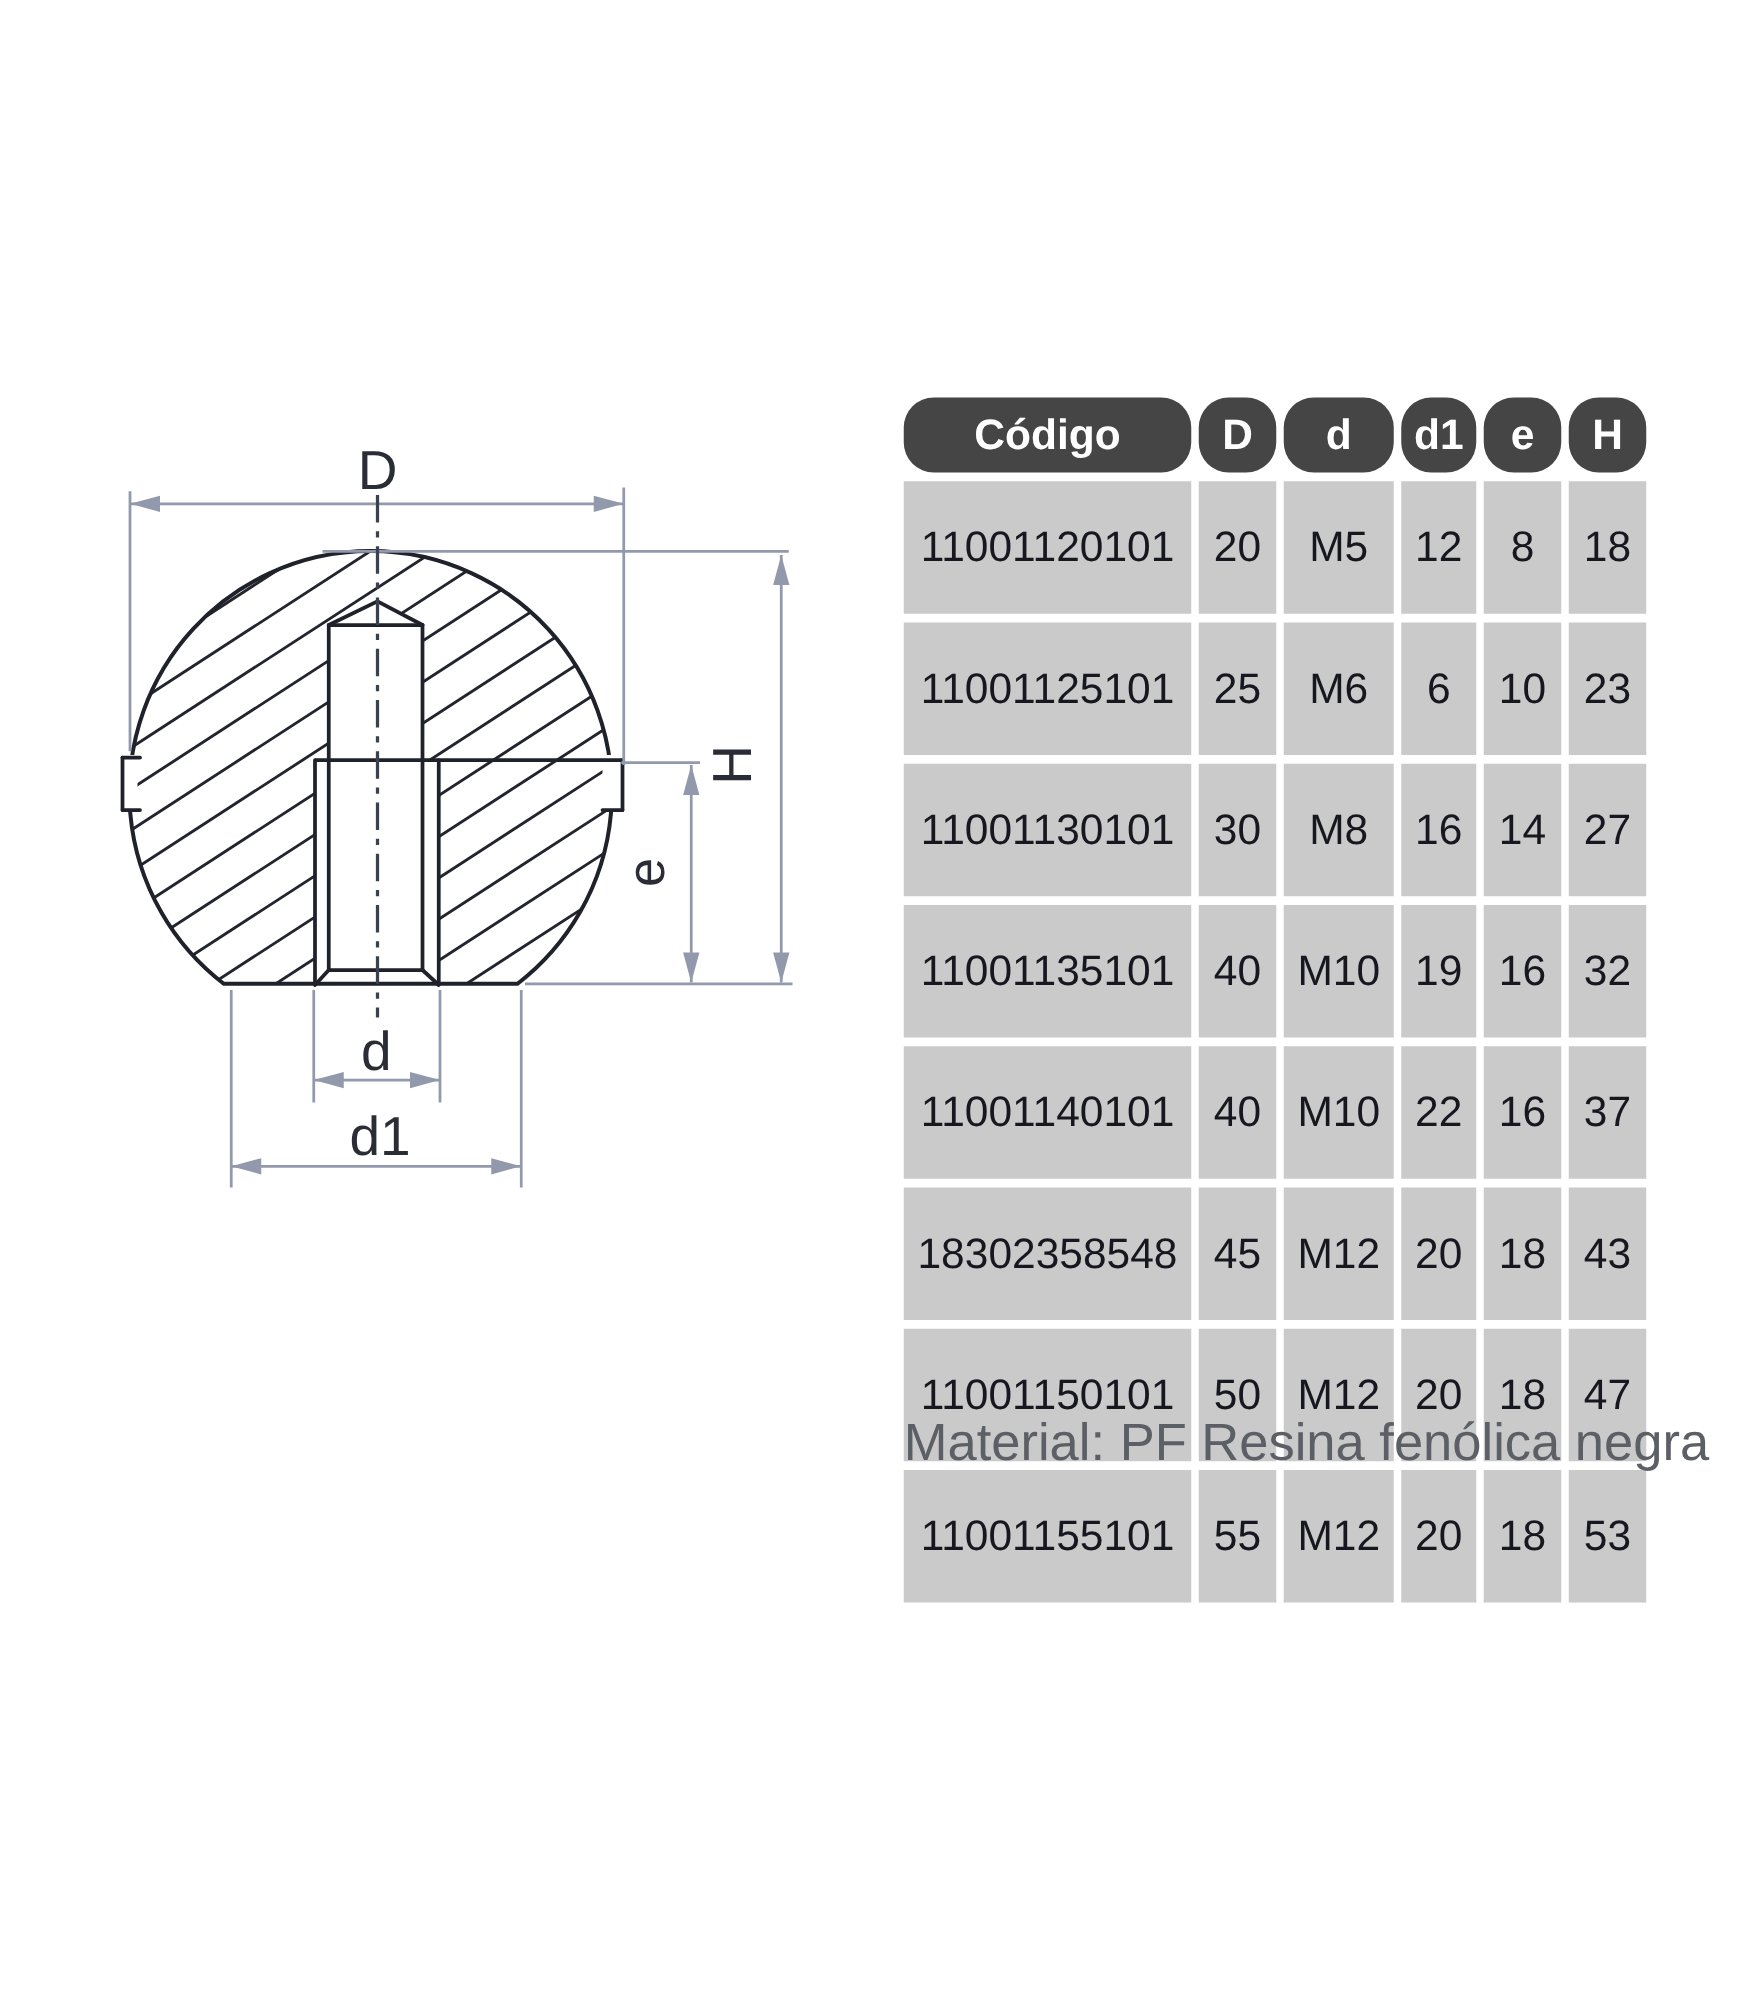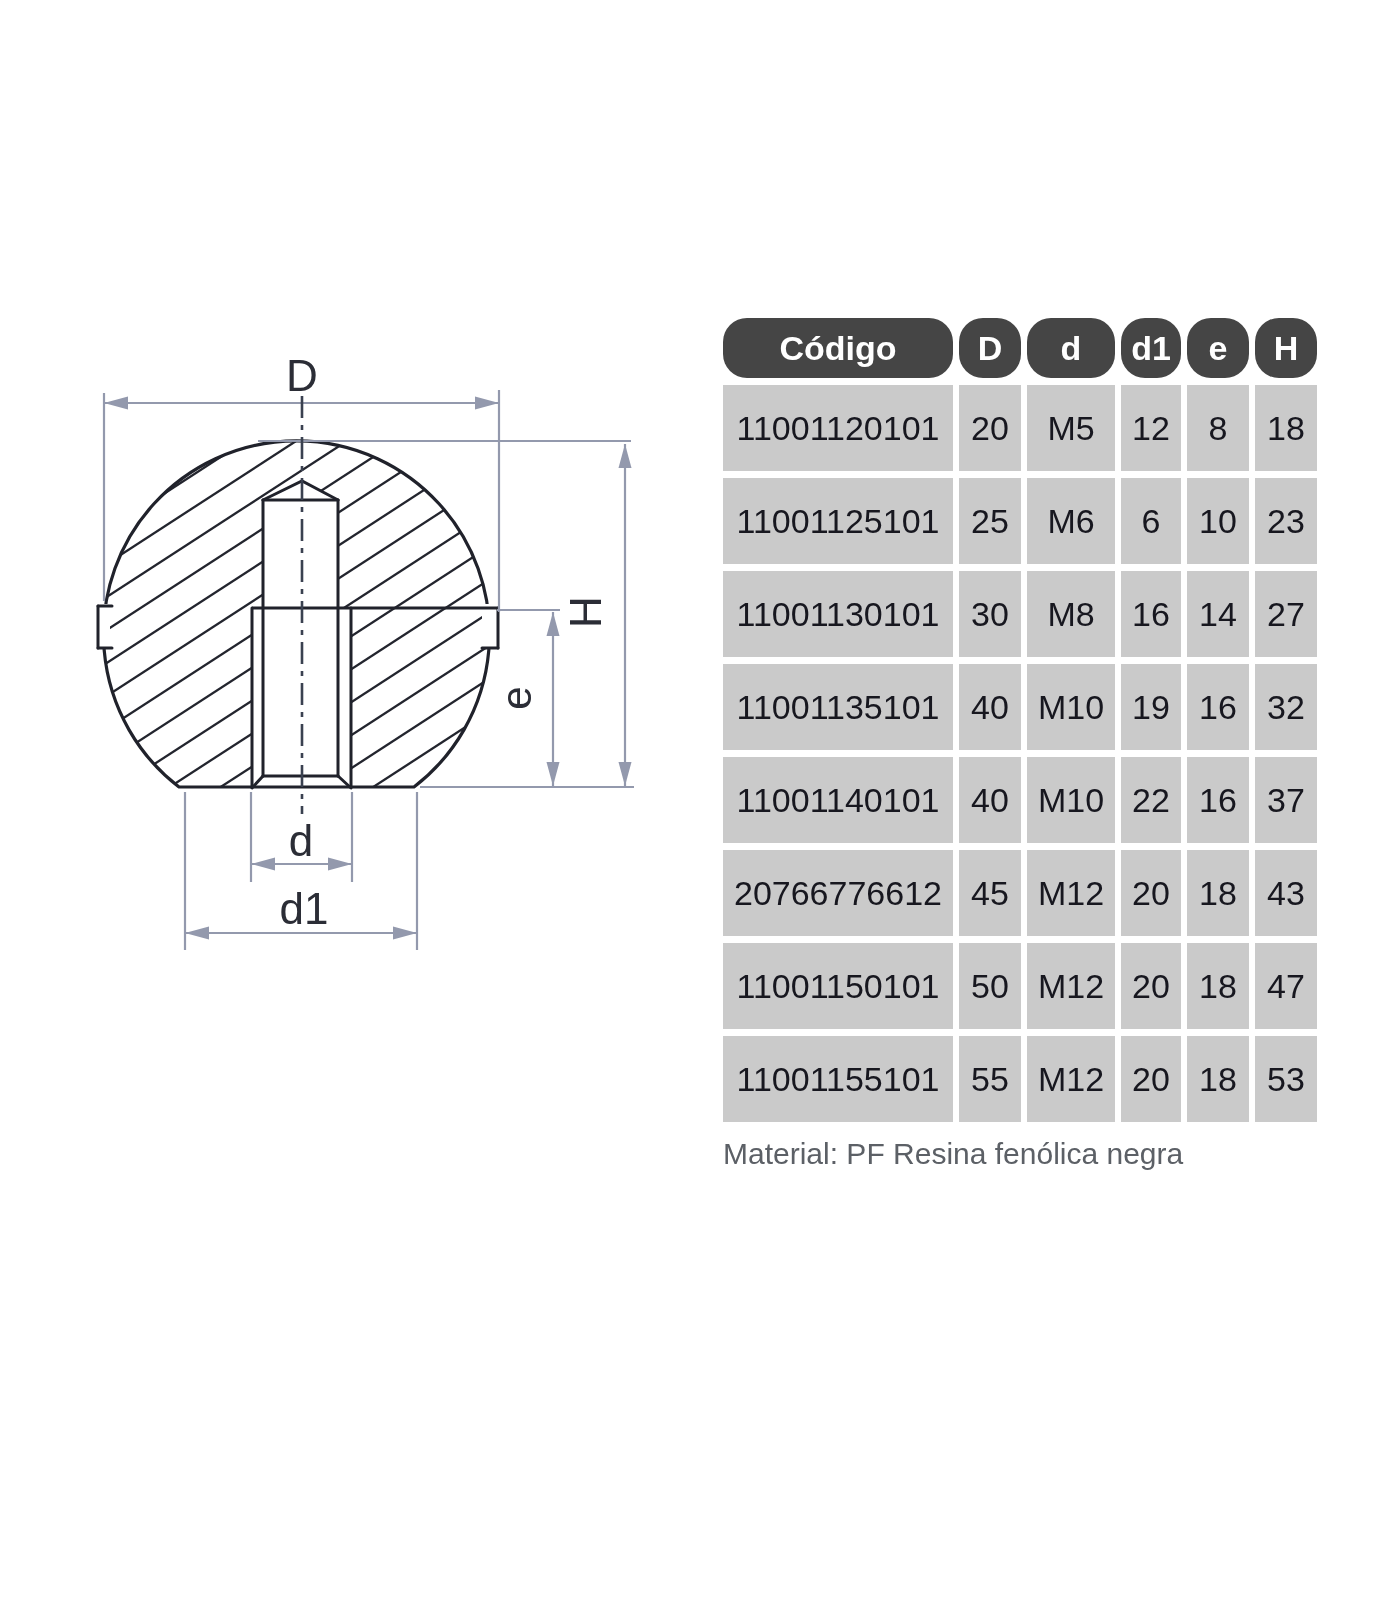--- a/index.html
+++ b/index.html
@@ -6,25 +6,25 @@
   .page{position:relative;width:1400px;height:1600px;background:#ffffff;overflow:hidden;
         font-family:"Liberation Sans", sans-serif;}
   .drawing-svg{position:absolute;left:0;top:0;}
 
   .spec-table{position:absolute;left:723px;top:318px;display:grid;
     grid-template-columns:230px 62px 88px 60px 62px 62px;
     gap:7px 6px;}
   .trow{display:contents;}
   .hcell{height:60px;background:#454545;color:#ffffff;font-weight:bold;font-size:34px;
     display:flex;align-items:center;justify-content:center;border-radius:24px;}
-  .cell{height:86px;background:#cacaca;color:#17171f;font-size:34px;
+  .cell{height:106px;background:#cacaca;color:#17171f;font-size:34px;
     display:flex;align-items:center;justify-content:center;}
 
   .notes{position:absolute;left:723px;top:1124px;width:650px;
-    color:#5c6066;font-size:30px;line-height:60px;}
+    color:#5c6066;font-size:42px;line-height:60px;}
 </style>
 </head>
 <body>
 
 <div class="page">
 
   <svg class="drawing-svg" width="700" height="1000" viewBox="0 0 700 1000">
     <defs>
       <clipPath id="ballClip">
         <path d="M 179,787 A 193,193 0 1 1 414,787 Z"></path>
@@ -169,21 +169,21 @@
     </div>
     <div class="trow">
       <div class="cell">11001140101</div>
       <div class="cell">40</div>
       <div class="cell">M10</div>
       <div class="cell">22</div>
       <div class="cell">16</div>
       <div class="cell">37</div>
     </div>
     <div class="trow">
-      <div class="cell">20766776612</div>
+      <div class="cell">18302358548</div>
       <div class="cell">45</div>
       <div class="cell">M12</div>
       <div class="cell">20</div>
       <div class="cell">18</div>
       <div class="cell">43</div>
     </div>
     <div class="trow">
       <div class="cell">11001150101</div>
       <div class="cell">50</div>
       <div class="cell">M12</div>

